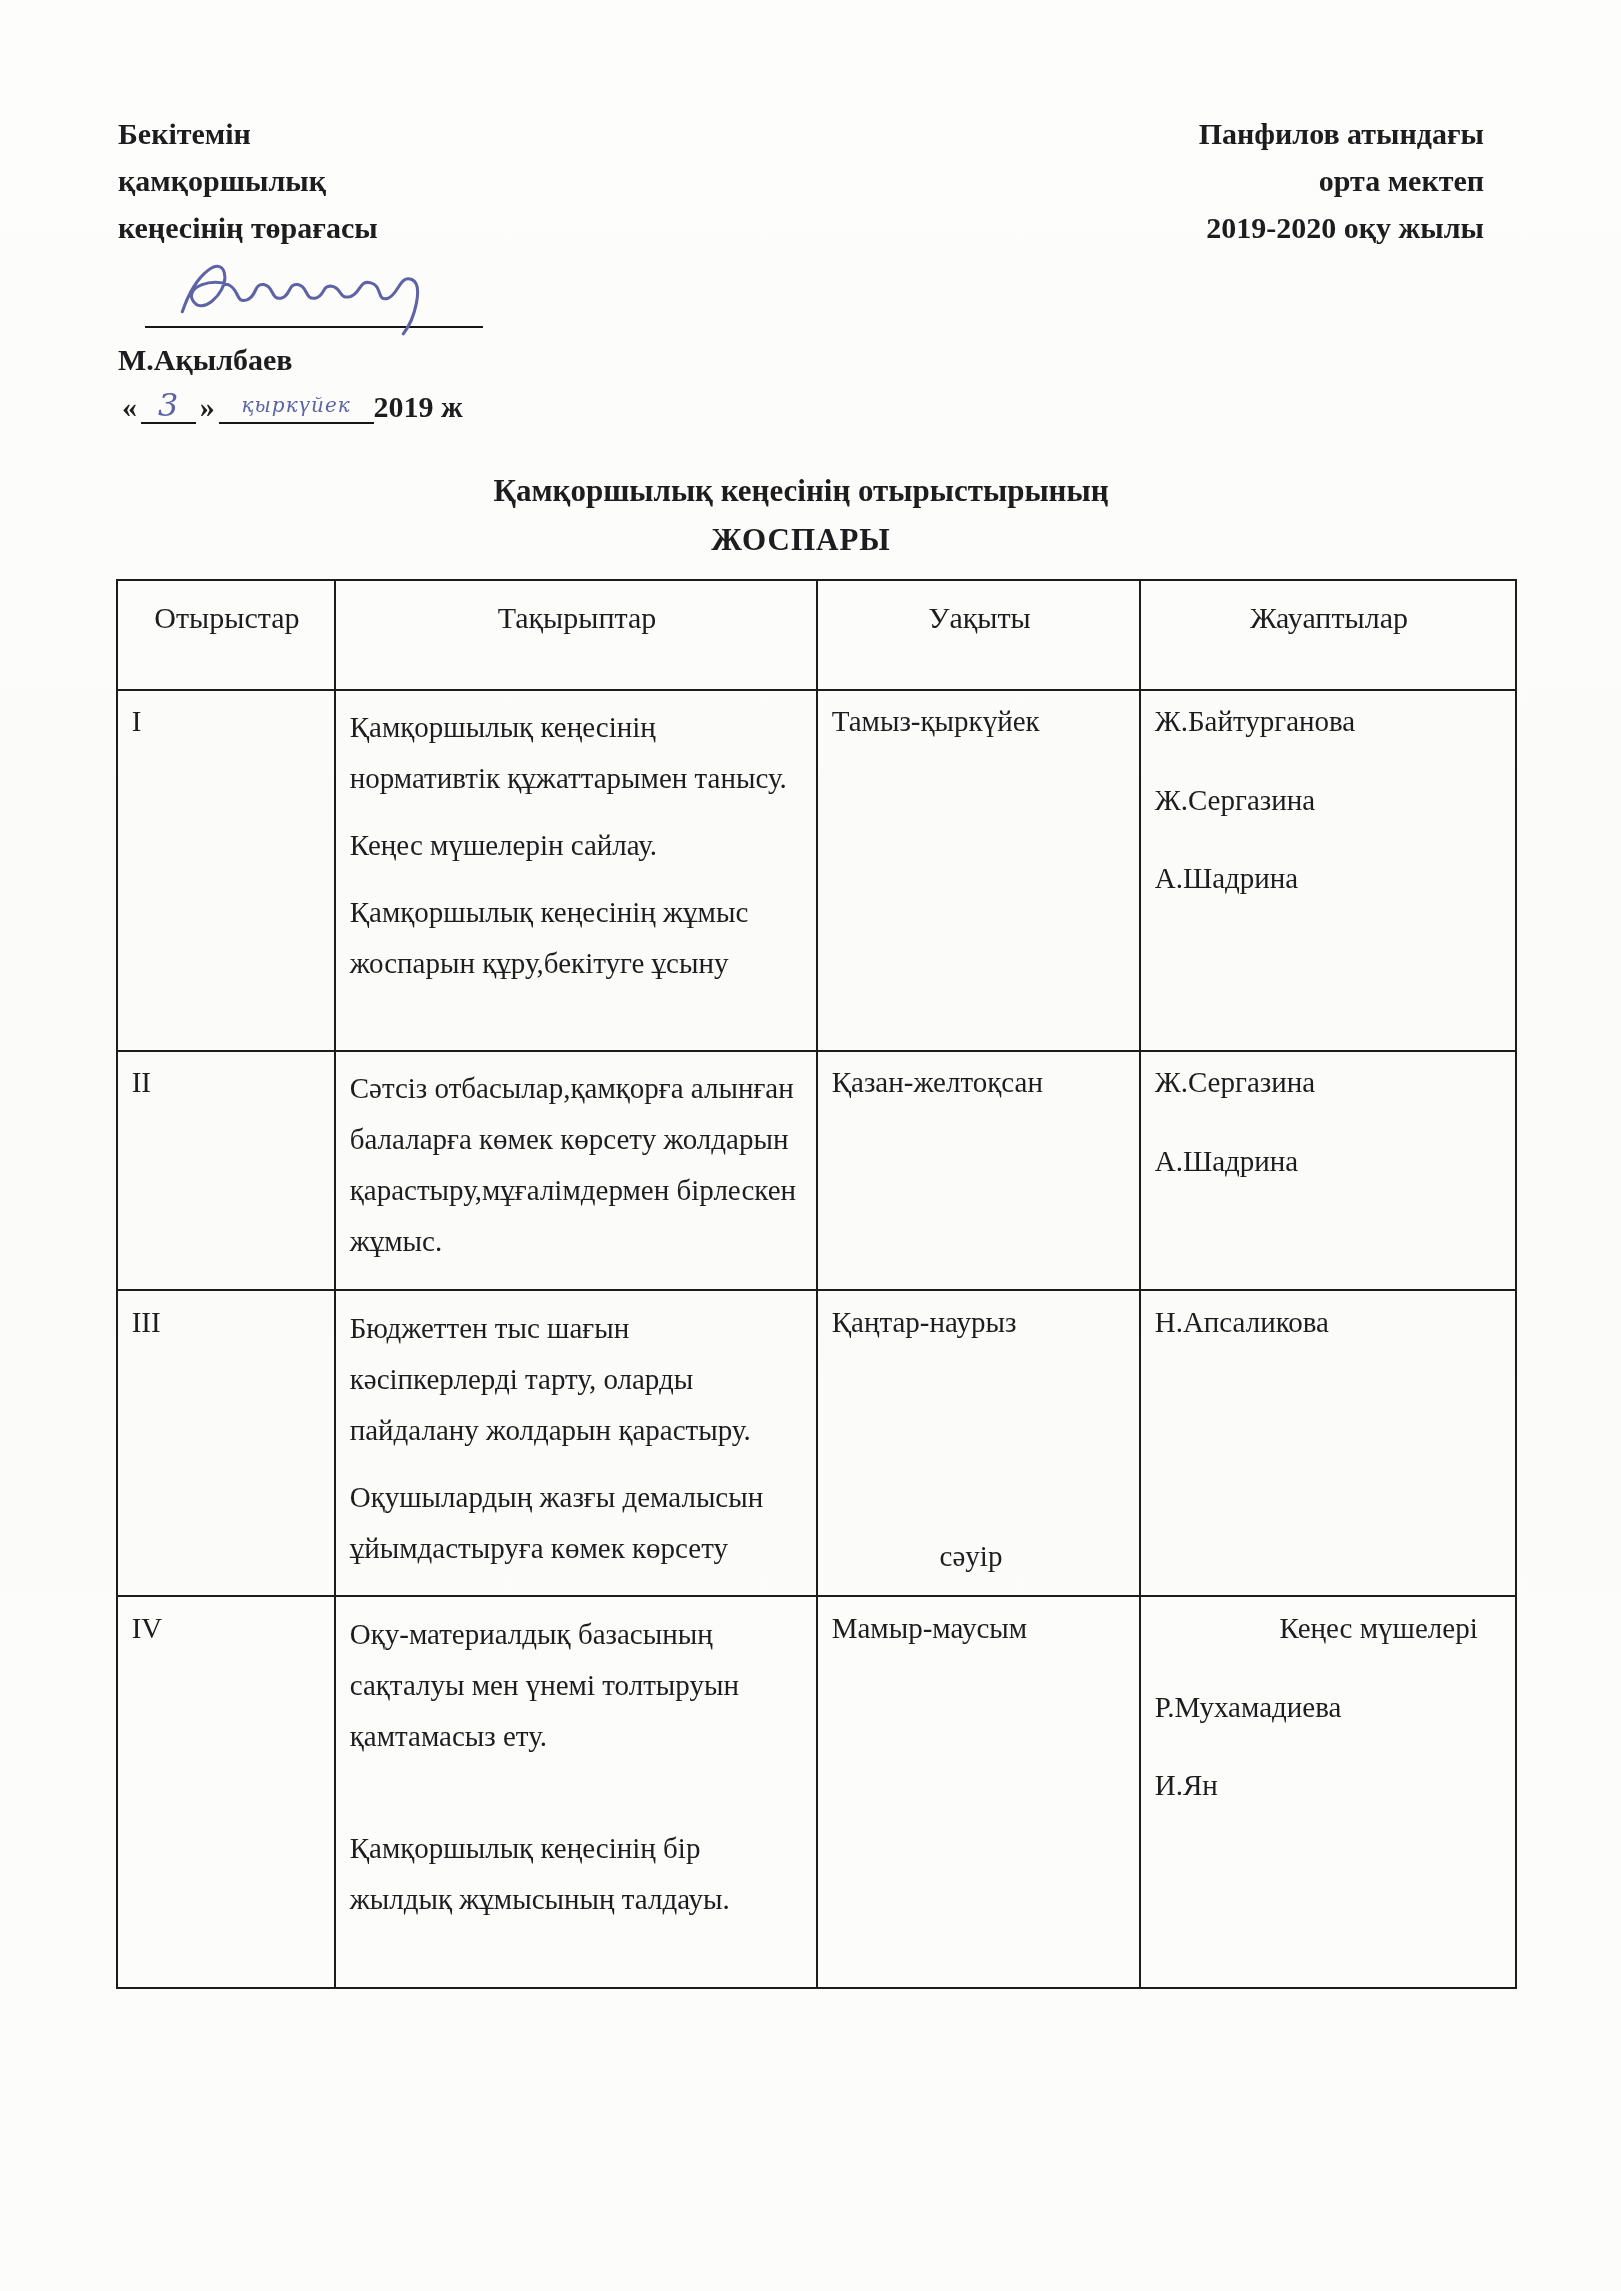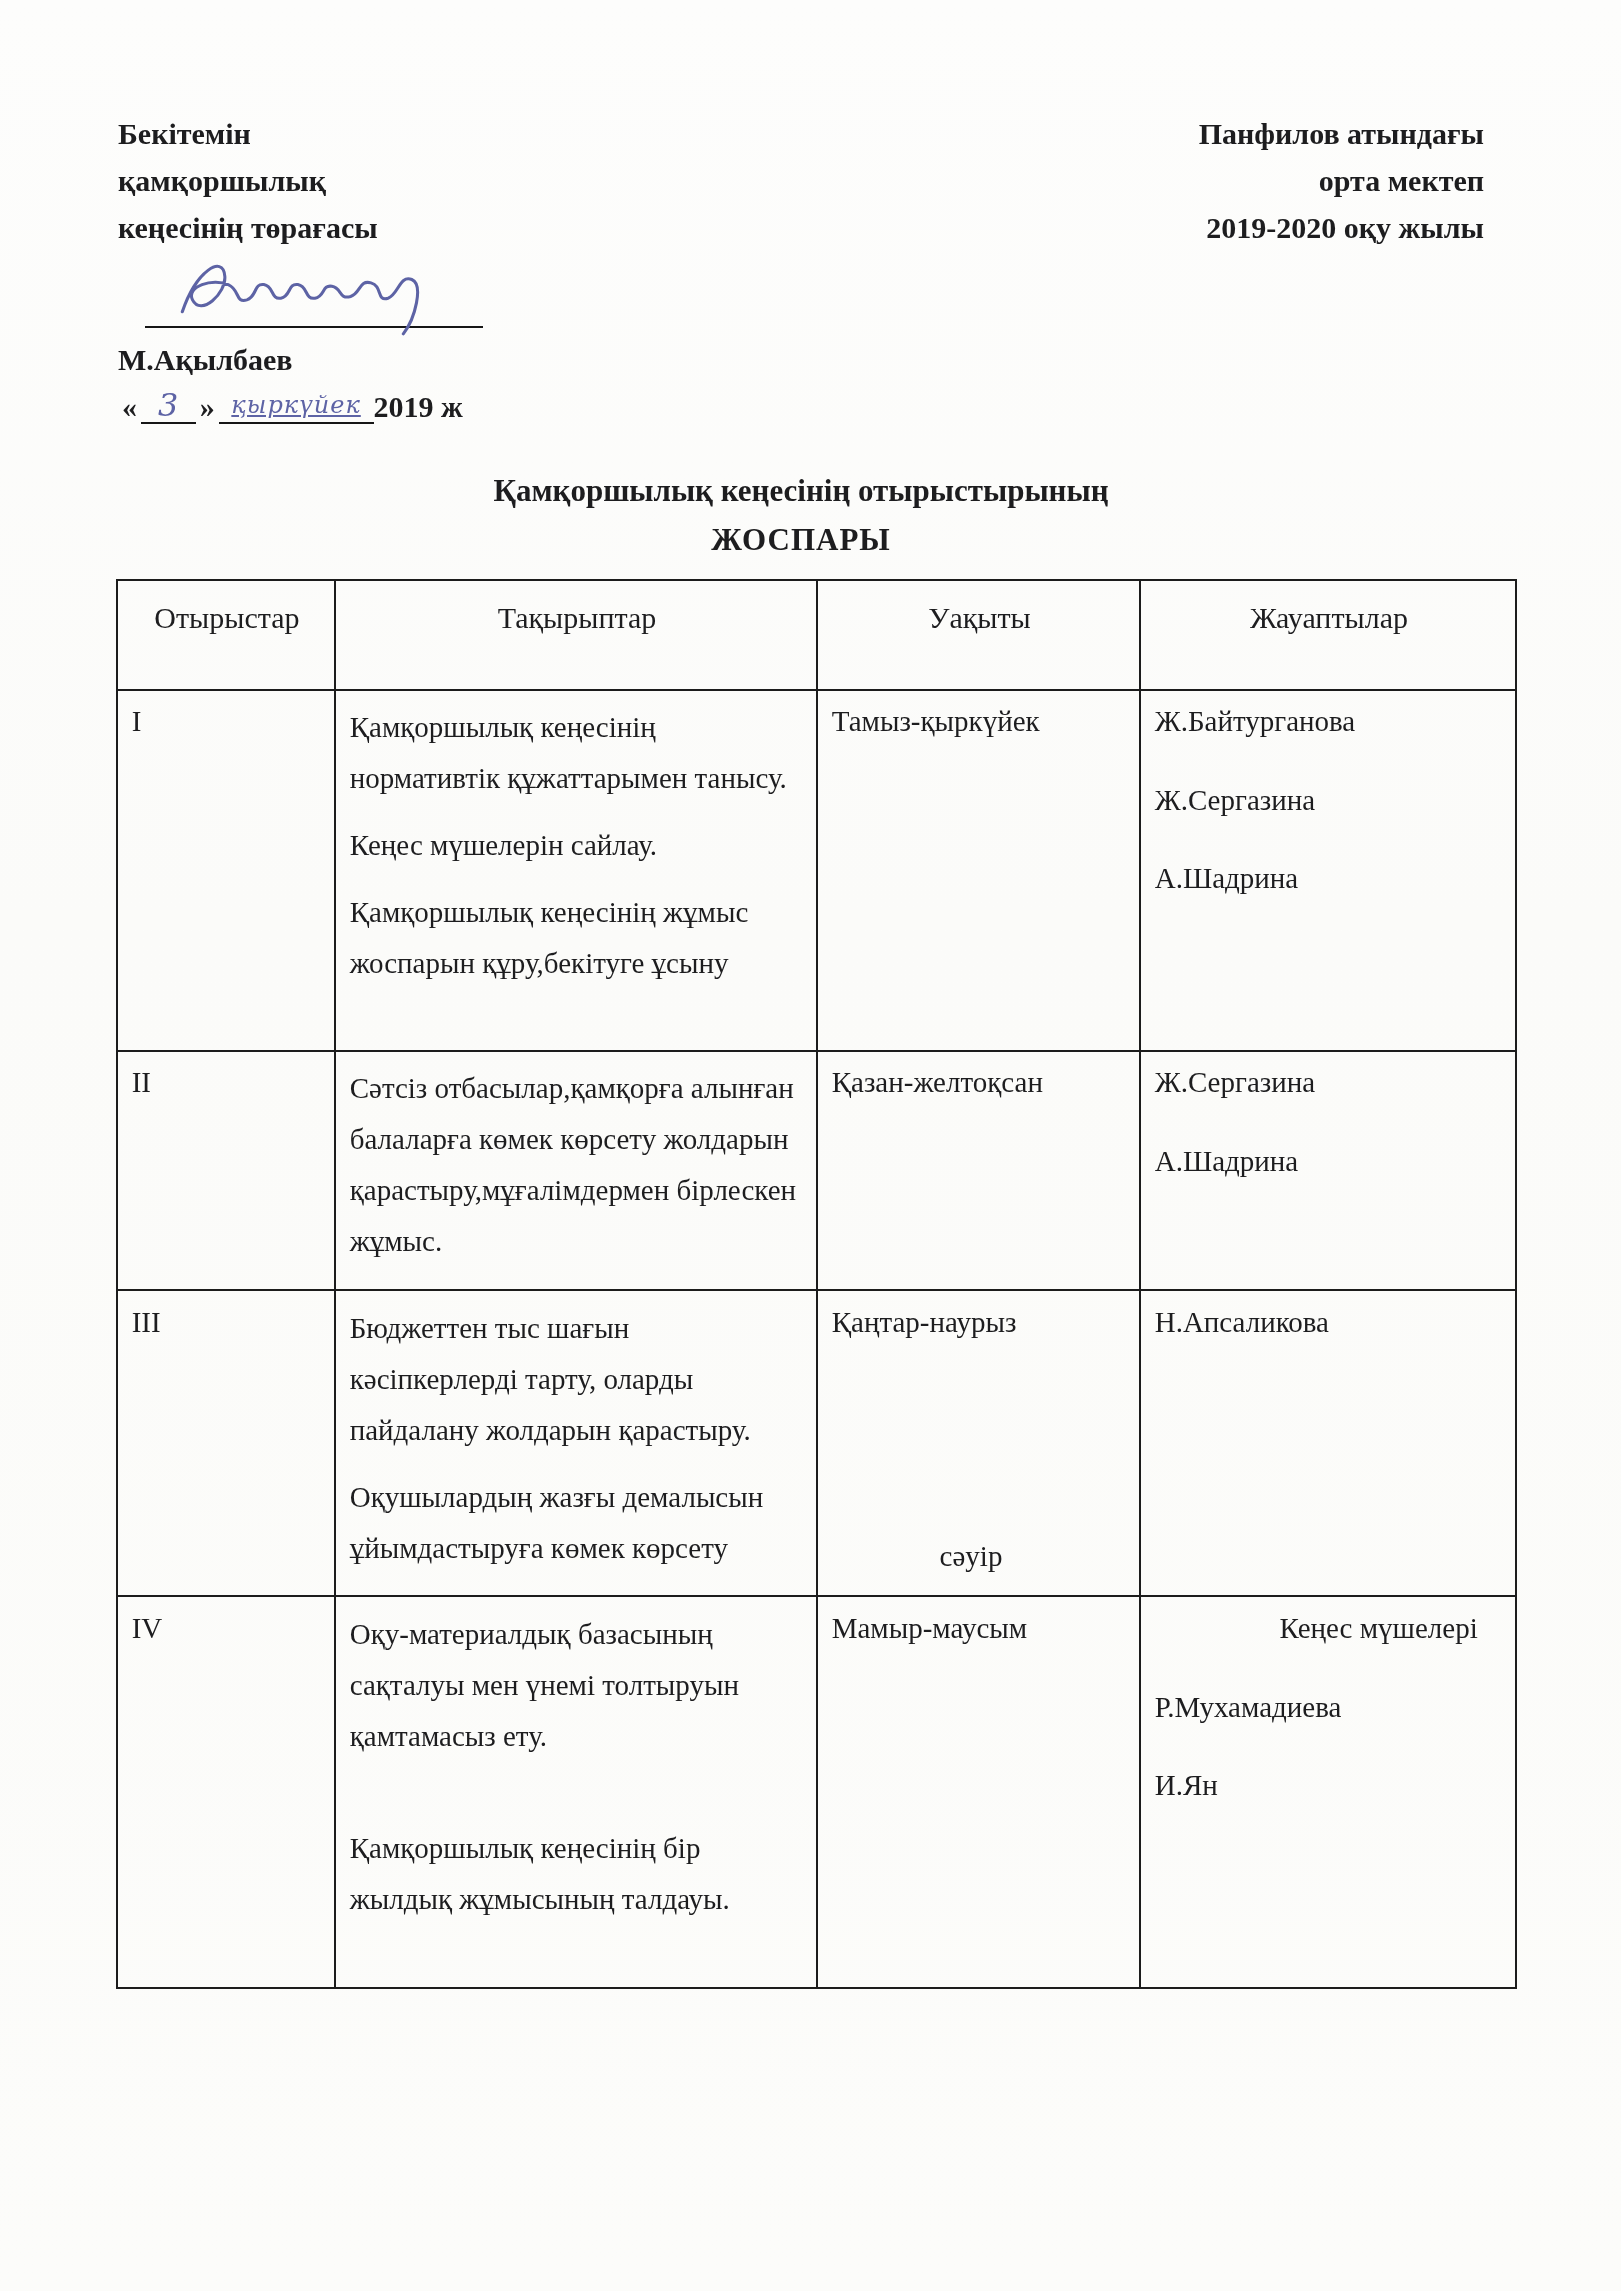--- a/index.html
+++ b/index.html
@@ -17,21 +17,21 @@
   .hdr{display:flex;justify-content:space-between;align-items:flex-start;}
   .approval{width:549px;}
   .approval .ln{font-weight:bold;font-size:30px;line-height:47px;}
   .school{text-align:right;font-weight:bold;font-size:30px;line-height:47px;margin-left:44px;}
   .sig1-wrap{margin:-13.7px 0 0 27.4px;width:338px;border-bottom:2.9px solid #161616;}
   .sig1-wrap svg{display:block;margin-bottom:-13.7px;}
   .appr-name{font-weight:bold;font-size:30px;margin-top:15.7px;}
   .date-line{margin-top:11.8px;font-weight:bold;font-size:30px;display:flex;align-items:flex-end;}
   .hand{color:#5d63a5;font-style:italic;font-weight:normal;font-family:"DejaVu Serif",serif;}
   .u-day{display:inline-block;min-width:55px;text-align:center;border-bottom:2.9px solid #161616;font-size:32px;line-height:33px;}
-  .u-month{display:inline-block;min-width:155px;text-align:center;border-bottom:2.9px solid #161616;font-size:24px;line-height:33px;letter-spacing:1px;text-decoration:underline;}
+  .u-month{display:inline-block;min-width:155px;text-align:center;border-bottom:2.9px solid #161616;font-size:20px;line-height:33px;letter-spacing:1px;}
   .quote{margin:0 3.9px;}
   .title-block{text-align:center;margin-top:45px;font-weight:bold;font-size:31px;line-height:43px;}
   .title-l2{margin-top:5.9px;letter-spacing:1px;}
 
   table.plan{
     border-collapse:collapse;table-layout:fixed;
     width:1400px;margin-top:17.6px;margin-left:-2px;
     font-size:29px;
   }
   table.plan col.c1{width:218px;} table.plan col.c2{width:482px;}

